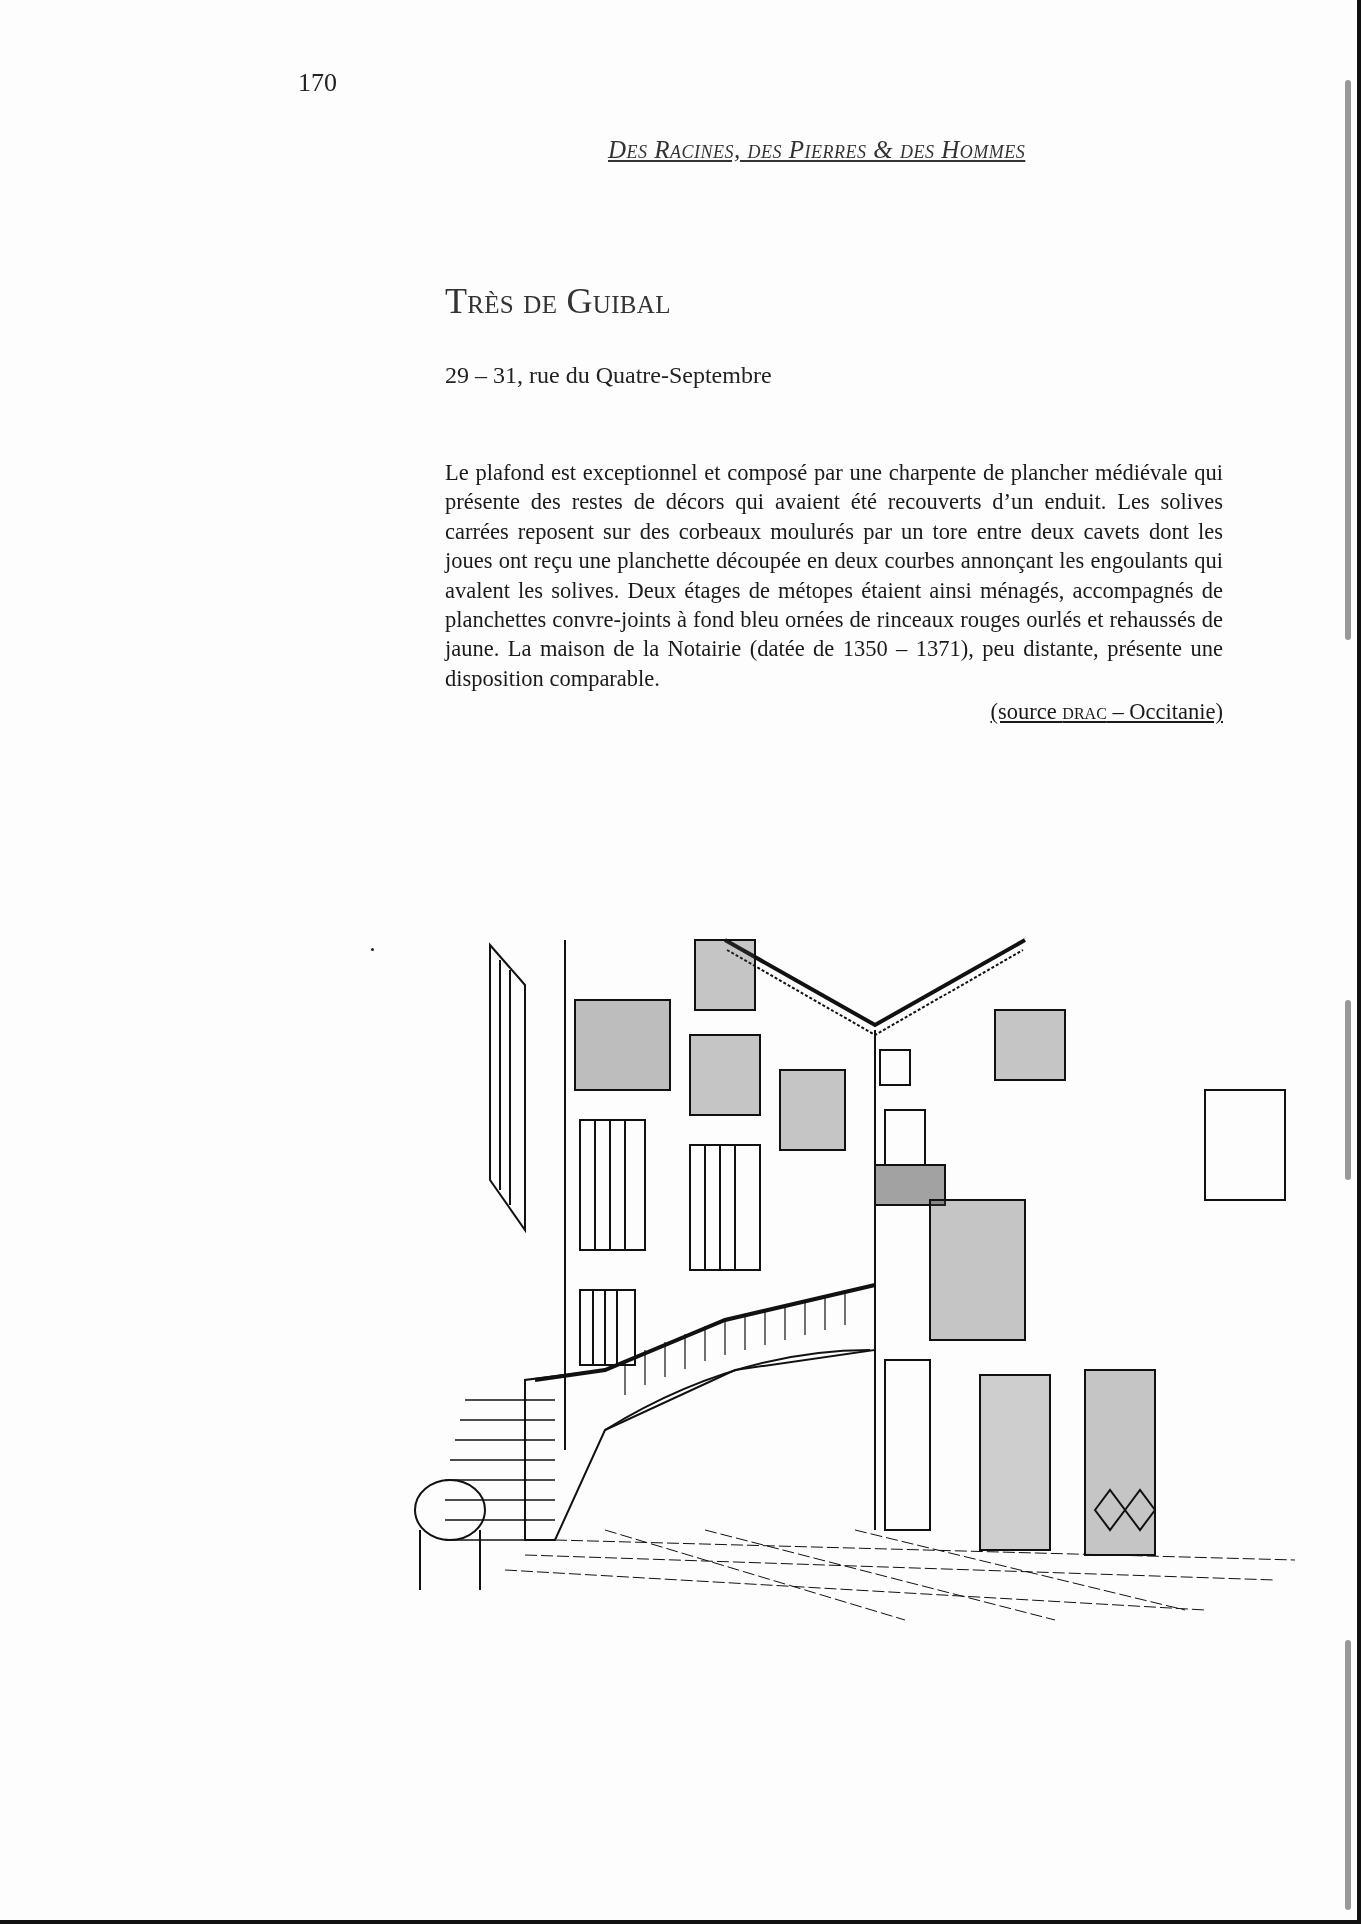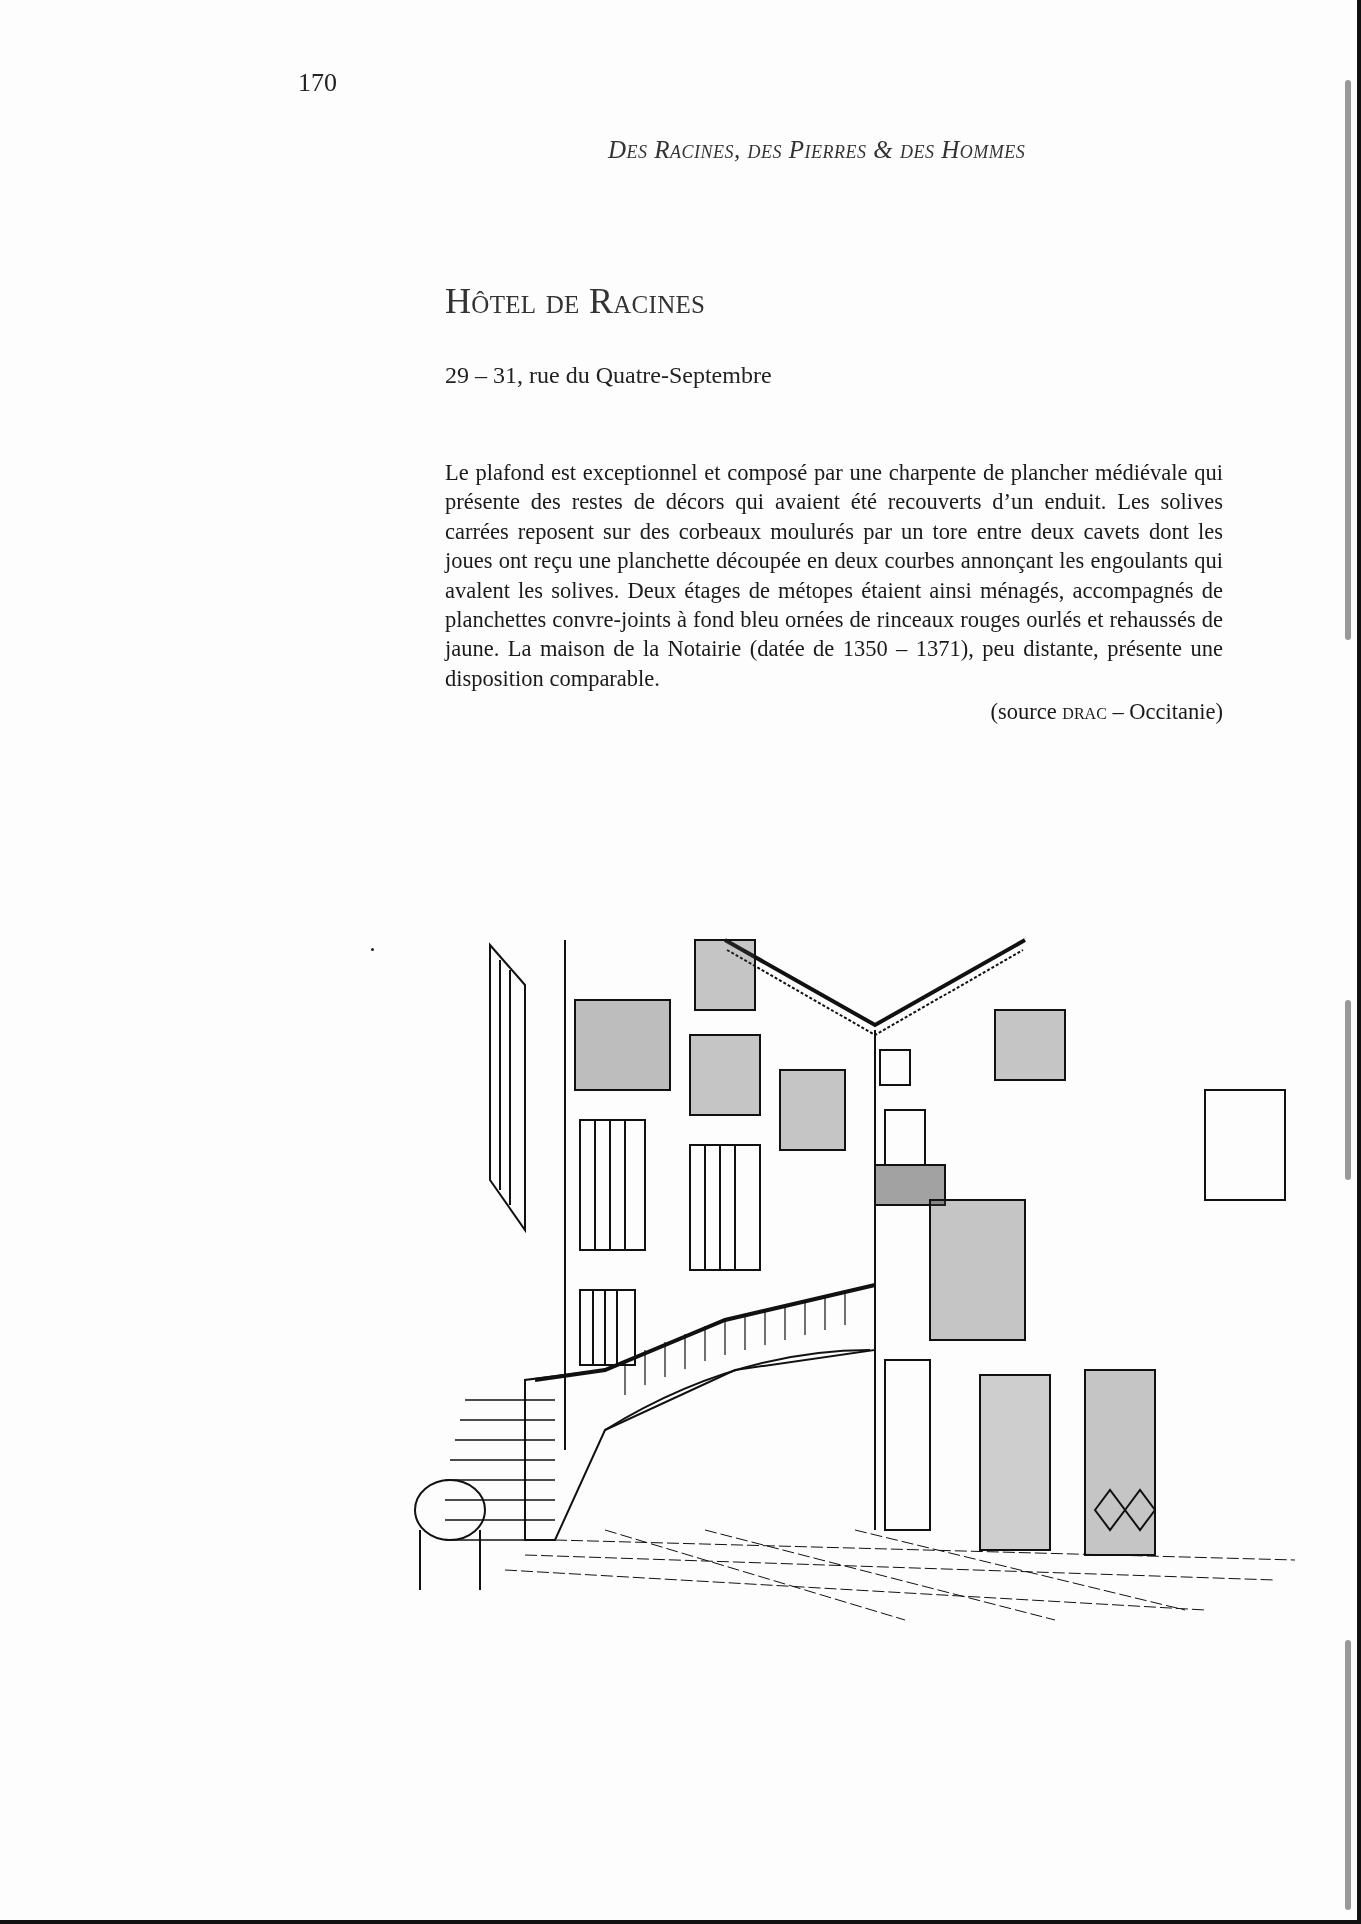--- a/index.html
+++ b/index.html
@@ -4,48 +4,48 @@
 <style>
   html, body { margin:0; padding:0; }
   body {
     width:1361px; height:1924px; position:relative; overflow:hidden;
     background:#fdfdfd; color:#1c1c1c;
     font-family:"Liberation Serif","DejaVu Serif",serif;
   }
   .page-number { position:absolute; left:283px; top:68px; font-size:26px; color:#222;margin-left:15px; }
   .running-head {
     position:absolute; left:608px; top:136px; font-size:25px; font-style:italic;
-    font-variant:small-caps; letter-spacing:0.5px; color:#333;
+    font-variant:small-caps; letter-spacing:0.5px; color:#333;text-decoration:underline;
   }
   .title {
     position:absolute; left:445px; top:280px; font-size:36px; font-variant:small-caps;
     color:#333; letter-spacing:0.3px;
   }
   .address { position:absolute; left:445px; top:362px; font-size:24px; color:#222; }
   .body-text {
     position:absolute; left:445px; top:458px; width:778px;
     font-size:22.5px; line-height:29.4px; text-align:justify; color:#1a1a1a;
   }
   .body-text p { margin:0; }
   .sc { font-variant:small-caps; }
   sup { font-size:0.6em; line-height:0; }
-  .source { text-align:right; margin-top:4px !important; }
+  .source { text-align:right; margin-top:4px !important;text-decoration:underline; }
   .illustration { position:absolute; left:405px; top:930px; width:900px; height:700px; }
   .right-edge { position:absolute; right:0; top:0; width:4px; height:1924px; background:#111; }
   .bottom-edge { position:absolute; left:0; bottom:0; width:1361px; height:4px; background:#111; }
   .shadow-mark { position:absolute; width:6px; background:#999; border-radius:3px; }
   .stray-dot { position:absolute; width:3px; height:3px; background:#222; border-radius:50%; }
 </style>
 </head>
 <body>
 
 <div class="page-number">170</div>
 <div class="running-head">Des Racines, des Pierres &amp; des Hommes</div>
 
-<h1 class="title" style="margin:0;font-weight:normal;">Hôtel de Racines</h1>
+<h1 class="title" style="margin:0;font-weight:normal;">Très de Guibal</h1>
 <div class="address">29 – 31, rue du Quatre-Septembre</div>
 
 <div class="body-text">
   <p>Le plafond est exceptionnel et composé par une charpente de plancher médiévale qui présente des restes de décors qui avaient été recouverts d’un enduit. Les solives carrées reposent sur des corbeaux moulurés par un tore entre deux cavets dont les joues ont reçu une planchette découpée en deux courbes annonçant les engoulants qui avalent les solives. Deux étages de métopes étaient ainsi ménagés, accompagnés de planchettes convre-joints à fond bleu ornées de rinceaux rouges ourlés et rehaussés de jaune. La maison de la Notairie (datée de 1350 – 1371), peu distante, présente une disposition comparable.</p>
   <p class="source"><span>(source </span><span class="sc">drac</span><span> – Occitanie)</span></p>
 </div>
 
 <svg class="illustration" viewBox="0 0 900 700" xmlns="http://www.w3.org/2000/svg">
   <g fill="none" stroke="#111" stroke-width="2">
 

